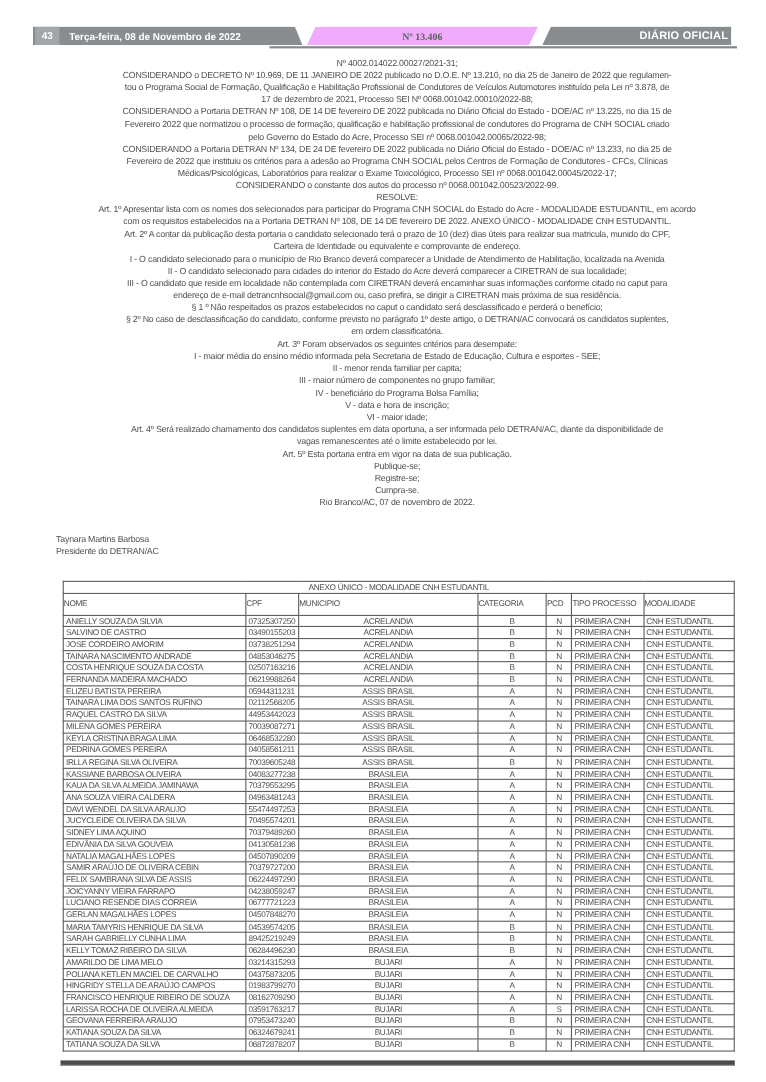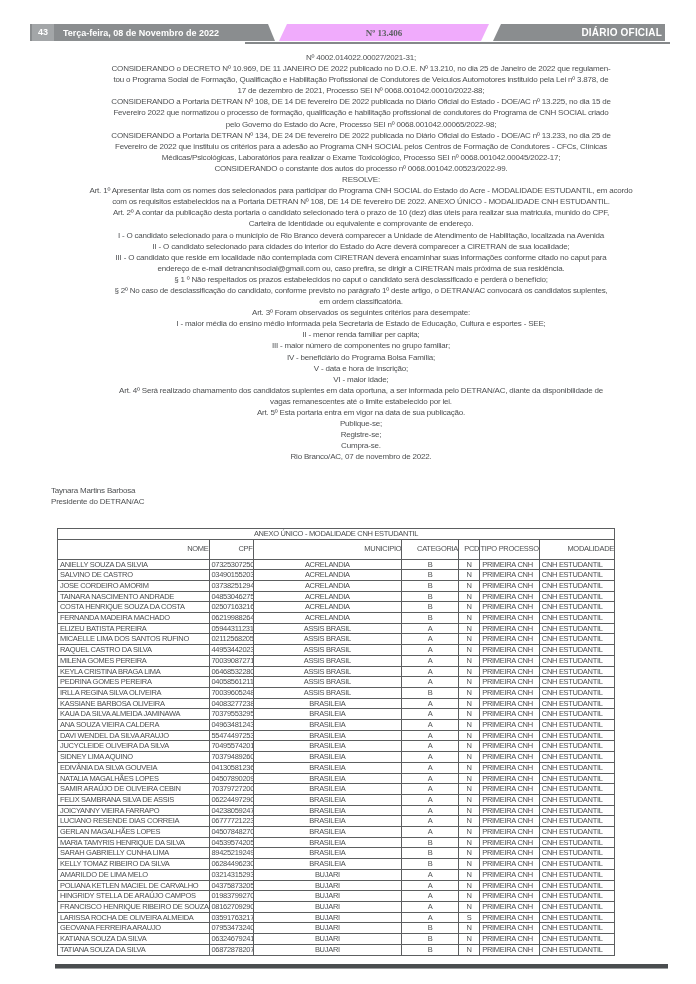--- a/index.html
+++ b/index.html
@@ -26,27 +26,27 @@
   .mh-title{color:#ffffff;font-weight:bold;font-size:10px;padding-right:3px;letter-spacing:0.2px;}
   .under-rule{position:absolute;left:245px;top:42px;width:425px;height:2px;background:#85888a;}
 
   
   .body-text{position:absolute;left:51px;top:52px;width:620px;text-align:center;}
   .tline{font-size:8px;line-height:11.1px;letter-spacing:-0.2px;white-space:nowrap;}
   .sig-block{position:absolute;left:51px;top:485px;}
   .sig-block div{font-size:8px;line-height:11.1px;letter-spacing:-0.2px;}
 
   
-  table.anexo{position:absolute;left:57px;top:528px;width:558px;
+  table.anexo{position:absolute;left:57px;top:528px;width:611px;
               border-collapse:collapse;table-layout:fixed;padding-left:40px;}
   table.anexo td, table.anexo th{border:1px solid #5c5e60;font-weight:normal;
               font-size:7.5px;letter-spacing:-0.3px;color:#4e5052;
               white-space:nowrap;overflow:hidden;padding:0;}
   td.title-cell{height:9.5px;line-height:9.5px;text-align:center;}
-  tr.head th{height:19px;line-height:8.6px;text-align:right;white-space:normal;vertical-align:middle;}
+  tr.head th{height:19px;line-height:8.6px;text-align:left;white-space:normal;vertical-align:middle;}
   tr.datarow td{height:9.7px;line-height:9.7px;text-align:left;padding-left:2px;}
   tr.datarow td:nth-child(3),
   tr.datarow td:nth-child(4),
   tr.datarow td:nth-child(5){text-align:center;padding-left:0;}
 
   
   .bottom-rule{position:absolute;left:55px;top:964px;width:613px;height:4px;
                background:#4a4d4f;border-bottom:1px solid #9b9ea0;}
 </style>
 </head>
@@ -193,21 +193,21 @@
         <tr class="datarow">
           <td>ELIZEU BATISTA PEREIRA</td>
           <td>05944311231</td>
           <td>ASSIS BRASIL</td>
           <td>A</td>
           <td>N</td>
           <td>PRIMEIRA CNH</td>
           <td>CNH ESTUDANTIL</td>
         </tr>
         <tr class="datarow">
-          <td>MICAELLE LIMA DOS SANTOS RUFINO</td>
+          <td>TAINARA LIMA DOS SANTOS RUFINO</td>
           <td>02112568205</td>
           <td>ASSIS BRASIL</td>
           <td>A</td>
           <td>N</td>
           <td>PRIMEIRA CNH</td>
           <td>CNH ESTUDANTIL</td>
         </tr>
         <tr class="datarow">
           <td>RAQUEL CASTRO DA SILVA</td>
           <td>44953442023</td>

